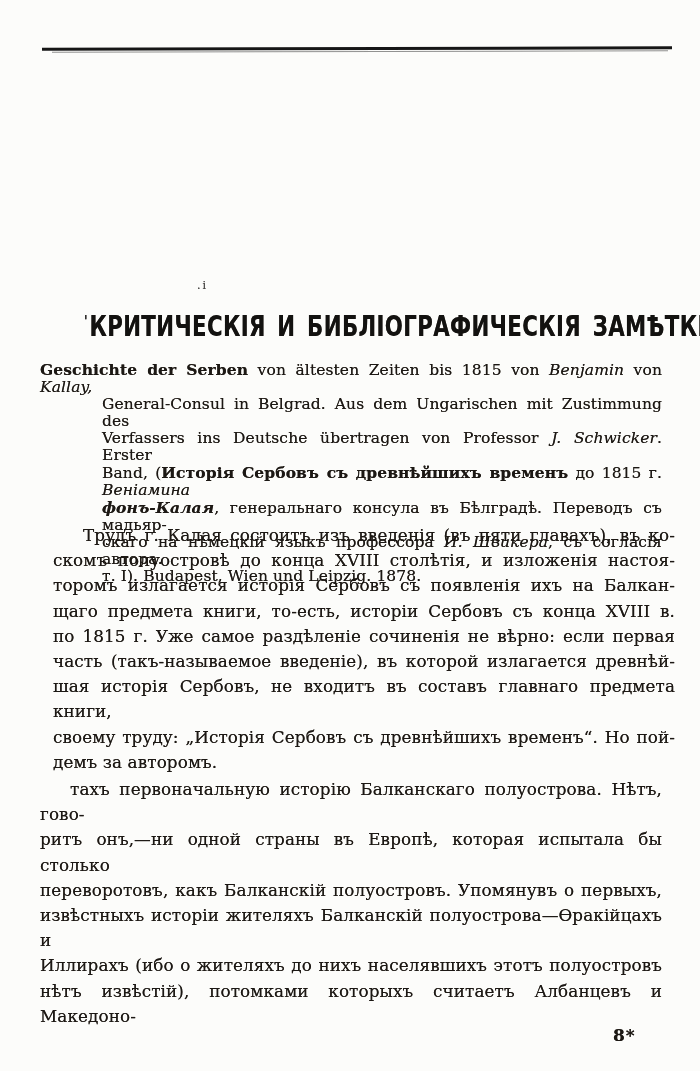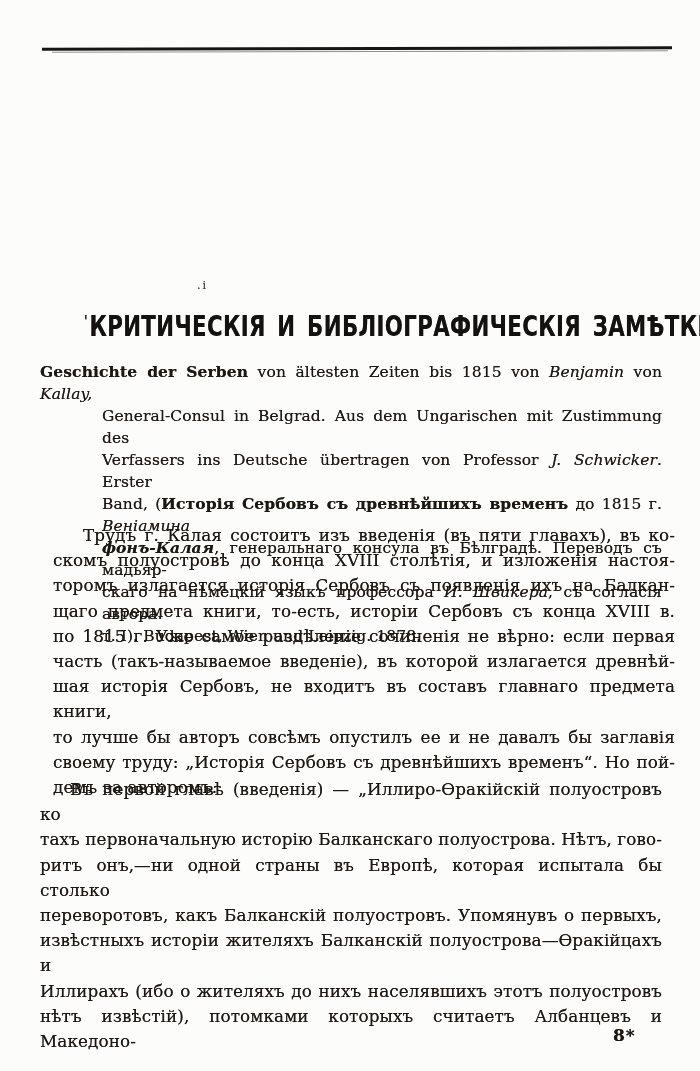--- a/index.html
+++ b/index.html
@@ -31,21 +31,21 @@
   }
   .lead-mark  { font-size:15px; vertical-align:9px;  margin-right:2px; color:#2c2c2c; }
 
   .artifact1 {
     position:absolute; left:197px; top:279px; font-size:11px; color:#4a4a4a;
     letter-spacing:2px;
   }
 
   .biblio {
     position:absolute; left:40px; top:361px; width:622px;
-    font-size:15.5px; line-height:22px; letter-spacing:.1px;
+    font-size:15.5px; line-height:17px; letter-spacing:.1px;
   }
   .bl { text-align:justify; text-align-last:justify; }
   .bl.cont { padding-left:62px; }
   .bl.last { text-align-last:left; }
   .b  { font-weight:bold; }
   .i  { font-style:italic; }
   .bi { font-weight:bold; font-style:italic; }
 
   .para { position:absolute; left:40px; width:622px; font-size:16.8px; line-height:25.2px; letter-spacing:.1px; }
   .p1 { top:523px;margin-left:13px; }
@@ -82,29 +82,27 @@
 
   <div class="para p1">
     <div class="lines">
         <div class="ln">Трудъ г. Калая состоитъ изъ введенія (въ пяти главахъ), въ ко-</div>
         <div class="ln">скомъ полуостровѣ до конца XVIII столѣтія, и изложенія настоя-</div>
         <div class="ln">торомъ излагается исторія Сербовъ съ появленія ихъ на Балкан-</div>
         <div class="ln">щаго предмета книги, то-есть, исторіи Сербовъ съ конца XVIII в.</div>
         <div class="ln">по 1815 г. Уже самое раздѣленіе сочиненія не вѣрно: если первая</div>
         <div class="ln">часть (такъ-называемое введеніе), въ которой излагается древнѣй-</div>
         <div class="ln">шая исторія Сербовъ, не входитъ въ составъ главнаго предмета книги,</div>
-        <div class="ln">то лучше бы авторъ совсѣмъ опустилъ ее и не давалъ бы заглавія</div>
         <div class="ln">своему труду: „Исторія Сербовъ съ древнѣйшихъ временъ“. Но пой-</div>
       </div>
     <div class="ln lastline">демъ за авторомъ.</div>
   </div>
 
   <div class="para p2">
     <div class="lines">
-        <div class="ln">Въ первой главѣ (введенія) — „Иллиро-Ѳракійскій полуостровъ ко</div>
         <div class="ln">тахъ первоначальную исторію Балканскаго полуострова. Нѣтъ, гово-</div>
         <div class="ln">ритъ онъ,—ни одной страны въ Европѣ, которая испытала бы столько</div>
         <div class="ln">переворотовъ, какъ Балканскій полуостровъ. Упомянувъ о первыхъ,</div>
         <div class="ln">извѣстныхъ исторіи жителяхъ Балканскій полуострова—Ѳракійцахъ и</div>
         <div class="ln">Иллирахъ (ибо о жителяхъ до нихъ населявшихъ этотъ полуостровъ</div>
         <div class="ln">нѣтъ извѣстій), потомками которыхъ считаетъ Албанцевъ и Македоно-</div>
       </div>
   </div>
 
   <div class="sig">8*</div>

